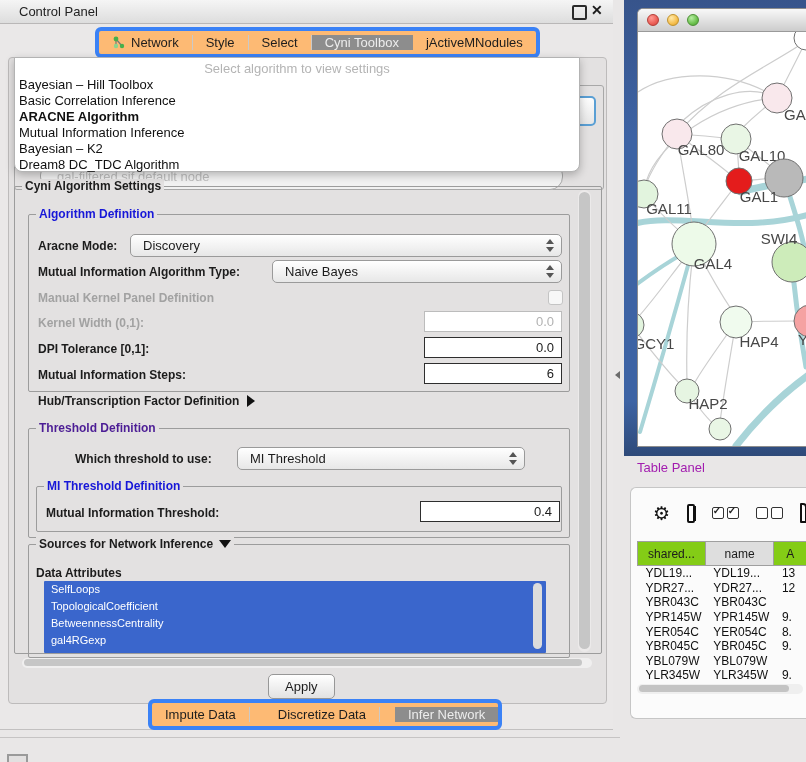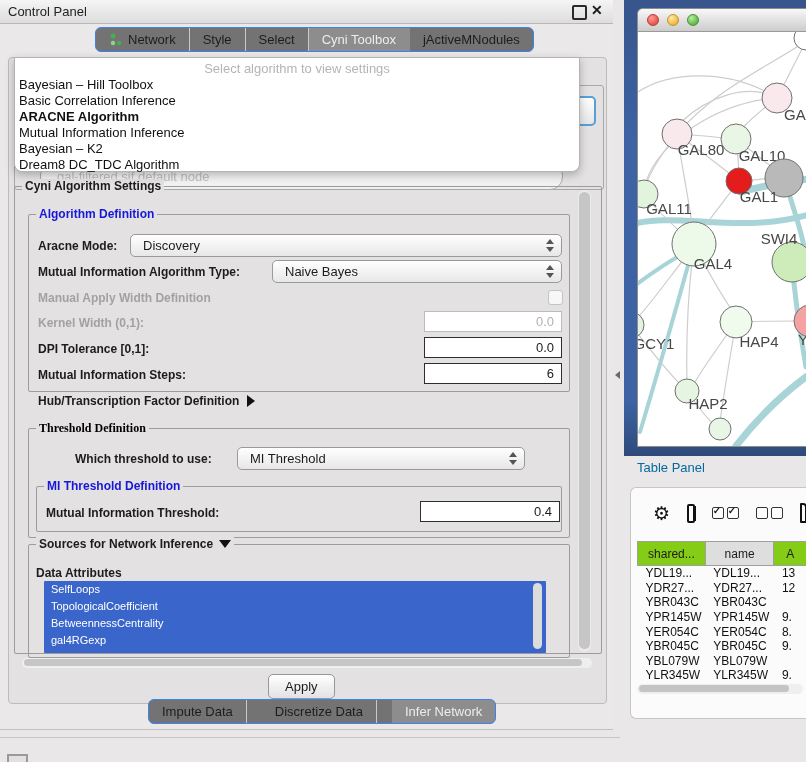--- a/index.html
+++ b/index.html
@@ -4,26 +4,26 @@
 <style>
   html,body{margin:0;padding:0;}
   body{width:806px;height:762px;position:relative;overflow:hidden;
        background:#e9e7e7;font-family:"Liberation Sans",sans-serif;color:#1c1c1c;}
   .abs{position:absolute;}
 
   
   .cp{left:0;top:8;width:613px;height:729px;background:#eae8e8;border-bottom:1px solid #c2c0c0;}
   .cp-header{left:0;top:8;width:613px;height:23px;background:linear-gradient(#f5f5f5,#dddddd);
              border-bottom:1px solid #b9b7b7;display:flex;align-items:center;}
-  .cp-title{font-size:13px;margin-left:8px;color:#222;}
+  .cp-title{font-size:13px;margin-left:19px;color:#222;}
   .float-btn{left:572px;top:13px;width:11px;height:11px;border:2px solid #2a2a2a;border-radius:2px;}
   .close-btn{left:591px;top:10px;font-size:14px;font-weight:bold;color:#1a1a1a;}
 
   
-  .seg{display:flex;height:23px;border:1px solid #3b82f6;border-radius:6px;background:#737373;overflow:hidden;}
+  .seg{display:flex;height:23px;border:4px solid #3b82f6;border-radius:6px;background:#fdba74;overflow:hidden;align-items:center;}
   .seg .s{display:flex;align-items:center;justify-content:center;padding:0 13px;font-size:13px;
           border-right:1px solid #c9c9c9;color:#1d1d1d;white-space:nowrap;}
   .seg .s:last-child{border-right:none;}
   .seg .s.selected{background:#8d8d8d;color:#ededed;border-right-color:#8d8d8d;}
   .tab-net-icon{width:14px;height:13px;margin-right:5px;}
 
   .cyni-content{left:8px;top:57px;width:597px;height:645px;background:#e3e1e1;
                 border:1px solid #bdbbbb;border-radius:4px;}
 
   
@@ -41,21 +41,21 @@
   .popup-prompt{width:100%;text-align:center;font-size:13px;color:#b4b4b4;margin-top:3px;}
   .dd-items{margin-top:1px;}
   .dd-item{height:16px;line-height:16px;padding-left:4px;font-size:13px;color:#101010;}
   .dd-item.bold{font-weight:bold;}
 
   
   .groupbox{border:1px solid #9c9c9c;border-radius:2px;}
   .legend{position:absolute;top:-8px;left:7px;background:#e3e1e1;padding:0 3px;
           font-size:12px;font-weight:bold;white-space:nowrap;}
   .legend.blue{color:#1717d8;}
-  .legend.green{color:#000000;font-family:Liberation Serif, serif;}
+  .legend.green{color:#4c1d95;}
 
   .flabel{font-size:12px;font-weight:bold;color:#1c1c1c;white-space:nowrap;}
   .flabel.disabled{color:#a2a2a2;}
 
   .combo{height:23px;background:linear-gradient(#ffffff,#e7e7e7);border:1px solid #9a9a9a;
          border-radius:5px;display:flex;align-items:center;padding:0 22px 0 12px;
          font-size:13px;box-sizing:border-box;}
   .stepper{position:absolute;right:7px;top:4px;width:8px;}
   .stepper .up{display:block;width:0;height:0;border-left:4px solid transparent;
                border-right:4px solid transparent;border-bottom:5px solid #555;margin-bottom:3px;}
@@ -101,21 +101,21 @@
   .light{width:12px;height:12px;border-radius:50%;box-sizing:border-box;}
   .light.red{background:radial-gradient(circle at 35% 30%,#ff9a93,#ec5f57 60%,#c94740);border:1px solid #b43c36;}
   .light.yellow{background:radial-gradient(circle at 35% 30%,#ffe9a8,#f6bf4f 60%,#d99f2b);border:1px solid #c0922c;}
   .light.green{background:radial-gradient(circle at 35% 30%,#b6eda2,#6cc14e 60%,#4d9f34);border:1px solid #4c8f36;}
   .net-canvas{position:absolute;left:0;top:23px;width:169px;height:414px;background:#ffffff;}
   .node-label{font-family:"Liberation Sans",sans-serif;font-size:15px;fill:#474747;}
   .edge{fill:none;stroke:#cdcdcd;stroke-width:1.2;}
   .tealedge{fill:none;stroke:#a8d4d8;stroke-linecap:round;}
 
   
-  .tp-title{left:637px;top:460px;font-size:13px;color:#0369a1;}
+  .tp-title{left:637px;top:460px;font-size:13px;color:#a21caf;}
   .tp-card{left:630px;top:487px;width:176px;height:230px;background:#fbfbfb;border:1px solid #c6c6c6;
            border-radius:6px 0 0 6px;border-right:none;overflow:hidden;}
   .tp-toolbar{position:absolute;left:0;top:0;width:100%;height:50px;display:flex;align-items:center;
               gap:17px;padding-left:22px;box-sizing:border-box;}
   .icon-gear{font-family:"DejaVu Sans",sans-serif;font-size:19px;color:#111;}
   .icon-columns{width:15px;height:15px;border:2px solid #111;border-radius:2px;position:relative;}
   .icon-columns:after{content:"";position:absolute;left:5px;top:0;width:2px;height:15px;background:#111;}
   .cb-pair{display:flex;gap:3px;}
   .cb{width:10px;height:10px;border:1.5px solid #333;border-radius:2px;position:relative;background:#fff;}
   .cb.checked:after{content:"✓";position:absolute;left:0px;top:-3px;font-size:10px;font-weight:bold;color:#222;}
@@ -218,21 +218,21 @@
 
   <div class="abs flabel" style="left:38px;top:265px;">Mutual Information Algorithm Type:</div>
   <div class="abs combo" style="left:272px;top:260px;width:290px;">
     <span>Naive Bayes</span>
     <span class="stepper">
         <i class="up"></i>
         <i class="dn"></i>
       </span>
   </div>
 
-  <div class="abs flabel disabled" style="left:38px;top:291px;">Manual Apply Width Definition</div>
+  <div class="abs flabel disabled" style="left:38px;top:291px;">Manual Kernel Panel Definition</div>
   <div class="abs checkbox" style="left:548px;top:290px;"></div>
 
   <div class="abs flabel disabled" style="left:38px;top:316px;">Kernel Width (0,1):</div>
   <div class="abs field disabled" style="left:424px;top:311px;width:138px;">
     <span>0.0</span>
   </div>
 
   <div class="abs flabel" style="left:38px;top:342px;">DPI Tolerance [0,1]:</div>
   <div class="abs field" style="left:424px;top:337px;width:138px;">
     <span>0.0</span>

